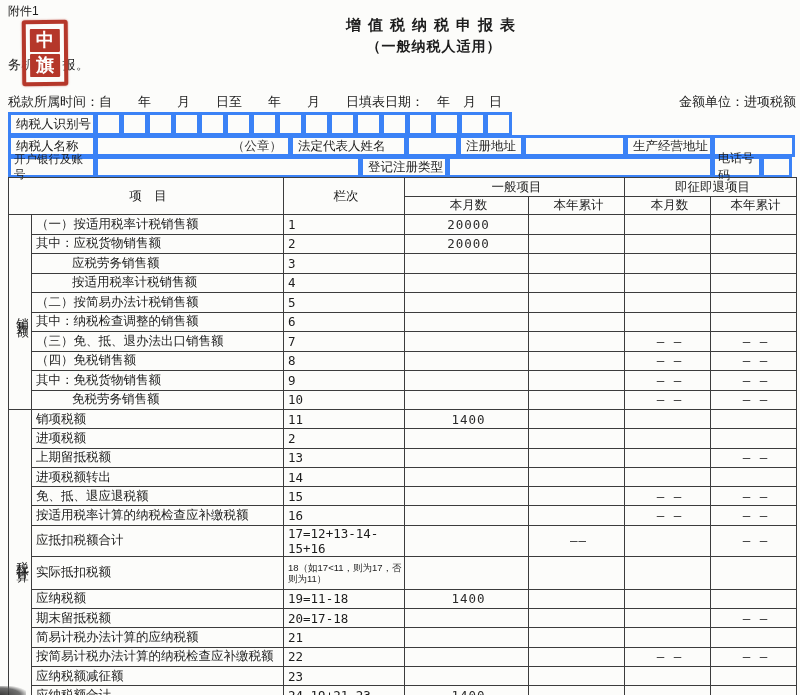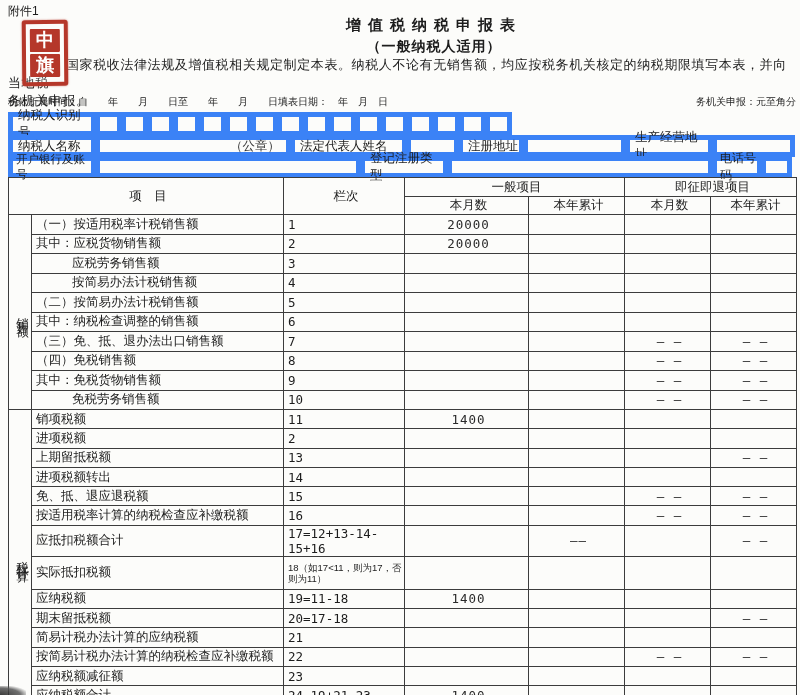--- a/index.html
+++ b/index.html
@@ -38,30 +38,30 @@
     width:30px;height:23px;background:#b5372a;color:#fff;
     font-weight:bold;font-size:18px;line-height:23px;text-align:center;
     border-radius:1px;
   }
 
   .intro{position:absolute;left:8px;top:56px;width:788px;font-size:13px;line-height:18px;letter-spacing:0.6px;}
   .intro .l1{text-indent:58px;}
 
   .meta-line{
     position:absolute;left:8px;top:94px;width:788px;height:16px;
-    font-size:10px;display:flex;align-items:center;
+    font-size:13px;display:flex;align-items:center;
   }
   .meta-line .pre{white-space:pre;}
   .meta-line .fill{white-space:pre;}
   .meta-line .spacer{flex:1;}
 
   
   .id-row{position:absolute;left:8px;top:112px;display:flex;height:24px;}
   .cell{
-    box-sizing:border-box;border:5px solid #3b82f6;
+    box-sizing:border-box;border:3px solid #3b82f6;
     font-size:12.5px;display:flex;align-items:center;
     padding-left:5px;background:transparent;
   }
   .id-label{width:88px;}
   .id-box{width:27px;margin-left:-1px;padding-left:0;}
 
   .info-row{position:absolute;left:8px;display:flex;height:22px;}
   .info-row .cell{margin-left:-1px;height:22px;}
   .info-row .cell:first-child{margin-left:0;}
   .row-name{top:135px;}
@@ -115,29 +115,28 @@
 
   <div class="seal">
     <div class="seal-block">中</div>
     <div class="seal-block">旗</div>
   </div>
 
   <div class="title">增值税纳税申报表</div>
   <div class="subtitle">（一般纳税人适用）</div>
 
   <div class="intro">
-    <div class="l1">国家税收法律法规及增值税相关规定制定本表。纳税人不论有无销售额，均应按税务机关核定的纳税期限填写本表，并向当地税</div>
     <div class="l2">务机关申报。</div>
   </div>
 
   <div class="meta-line">
     <span class="pre">税款所属时间：自　　年　　月　　日至　　年　　月　　日</span>
     <span class="fill">填表日期：　年　月　日</span>
     <span class="spacer"></span>
-    <span>务机关申报：元至角分</span>
+    <span>金额单位：进项税额</span>
   </div>
 
   <div class="id-row">
     <div class="cell id-label">纳税人识别号</div>
     <span id="id-boxes" style="display:flex">
         <div class="cell id-box"></div>
         <div class="cell id-box"></div>
         <div class="cell id-box"></div>
         <div class="cell id-box"></div>
         <div class="cell id-box"></div>
@@ -217,21 +216,21 @@
         </tr>
         <tr class="sec0-row">
           <td class="item-cell indent">应税劳务销售额</td>
           <td class="col-cell">3</td>
           <td class="val-cell"></td>
           <td class="val-cell"></td>
           <td class="val-cell"></td>
           <td class="val-cell"></td>
         </tr>
         <tr class="sec0-row">
-          <td class="item-cell indent">按简易办法计税销售额</td>
+          <td class="item-cell indent">按适用税率计税销售额</td>
           <td class="col-cell">4</td>
           <td class="val-cell"></td>
           <td class="val-cell"></td>
           <td class="val-cell"></td>
           <td class="val-cell"></td>
         </tr>
         <tr class="sec0-row">
           <td class="item-cell">（二）按简易办法计税销售额</td>
           <td class="col-cell">5</td>
           <td class="val-cell"></td>

